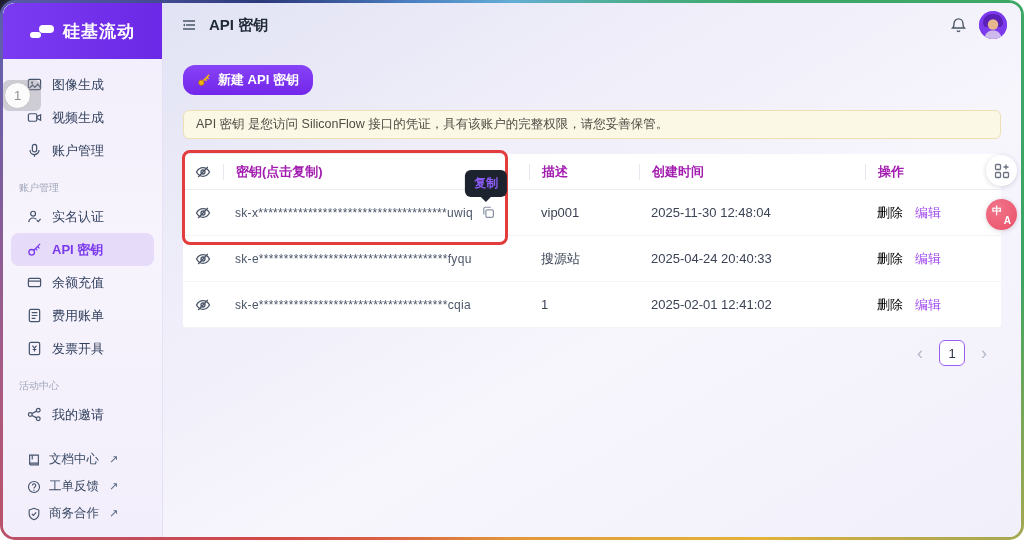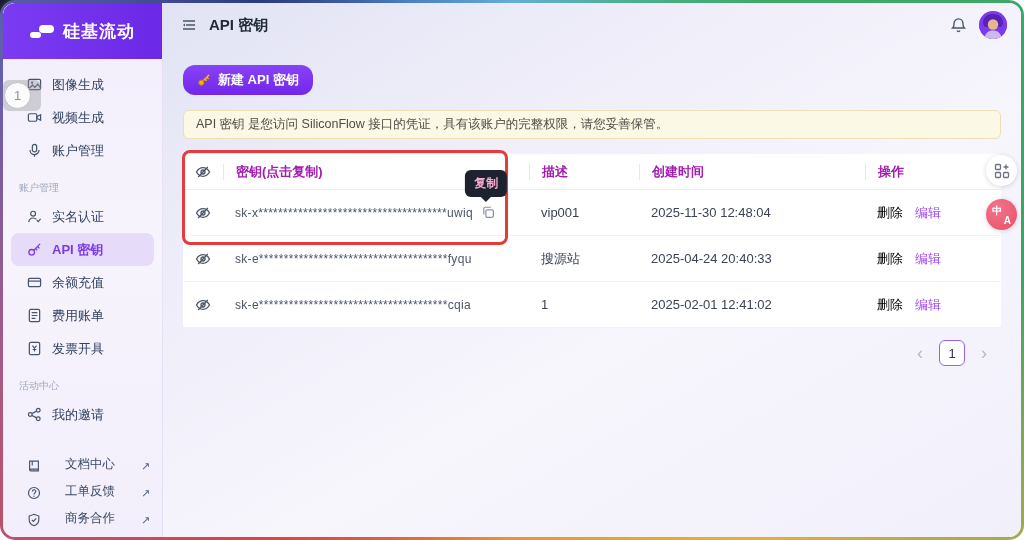--- a/index.html
+++ b/index.html
@@ -41,21 +41,21 @@
     padding-left:24px; font-size:13px; color:#33415e; cursor:pointer;
   }
   .nav-item svg { flex:0 0 auto; }
   .nav-item.active {
     margin:0 8px; padding-left:16px; border-radius:8px;
     background:#e6dbf9; color:#7c3aed; font-weight:bold;
   }
   .sec-label { font-size:10px; color:#a0a6ba; padding-left:16px; margin:14px 0 5px; }
   .spacer { flex:1; }
   .foot-item {
-    height:27px; display:flex; align-items:flex-end; gap:24px;
+    height:27px; display:flex; align-items:center; gap:8px;
     padding-left:24px; font-size:12.5px; color:#3a4a63; cursor:pointer;
   }
   .ext { font-size:11px; color:#5a6a85; margin-left:2px; }
   .sidebar-bottom-pad { height:10px; }
 
   
   .badge1-back {
     position:absolute; left:0; top:77px; width:38px; height:31px;
     background:rgba(150,150,155,.40); border-radius:6px; z-index:8;
   }
@@ -113,21 +113,21 @@
   .tbody-row .cell.first { display:flex; align-items:center; justify-content:center; padding-left:0; }
   .keycell { display:flex; align-items:center; gap:8px; }
   .keytext { font-size:12px; color:#4a5568; letter-spacing:.3px; white-space:nowrap; }
   .copywrap { position:relative; display:flex; cursor:pointer; }
   .ops { display:flex; gap:12px; font-size:13px; }
   .op-del { color:#000000; cursor:pointer; }
   .op-edit { color:#a24bf0; cursor:pointer; }
 
   .tooltip {
     position:absolute; bottom:calc(100% + 8px); left:50%; transform:translateX(-55%);
-    background:#1d232e; color:#f9a8d4; font-size:12px; font-weight:bold;
+    background:#1d232e; color:#8b5cf6; font-size:12px; font-weight:bold;
     padding:5px 9px; border-radius:6px; white-space:nowrap; z-index:12;
   }
   .tooltip::after {
     content:""; position:absolute; top:100%; left:50%; transform:translateX(-50%);
     border:5px solid transparent; border-top-color:#1d232e;
   }
 
   .redbox {
     position:absolute; left:19px; top:147px; width:326px; height:95px;
     border:3px solid #e23c3c; border-radius:8px; pointer-events:none; z-index:11;

